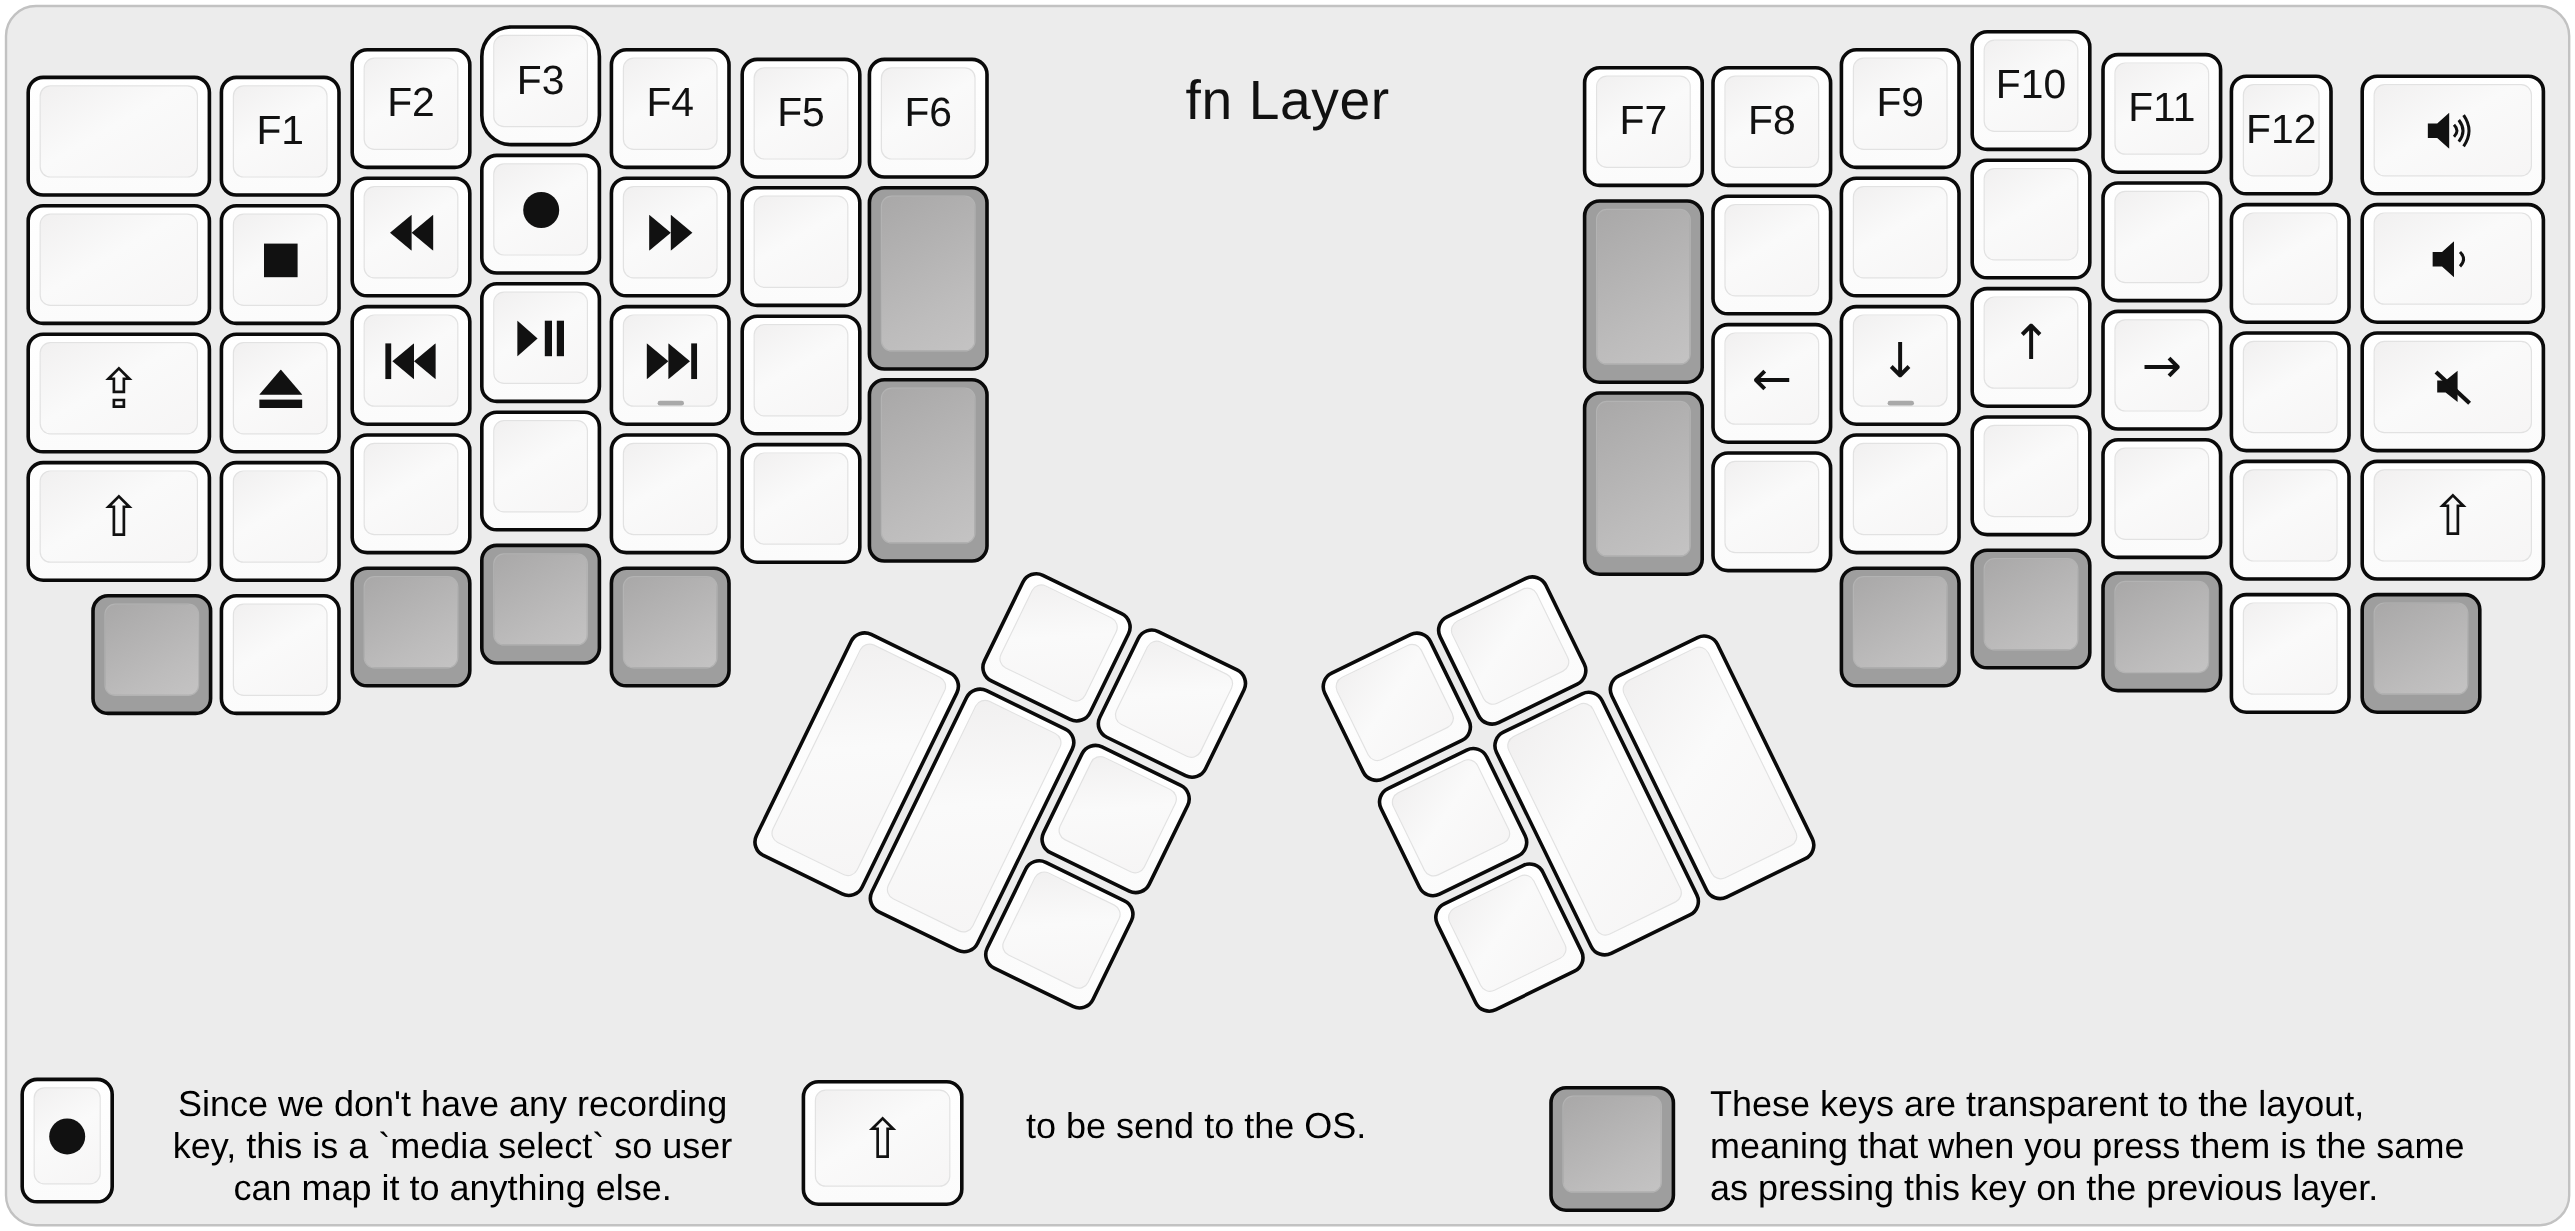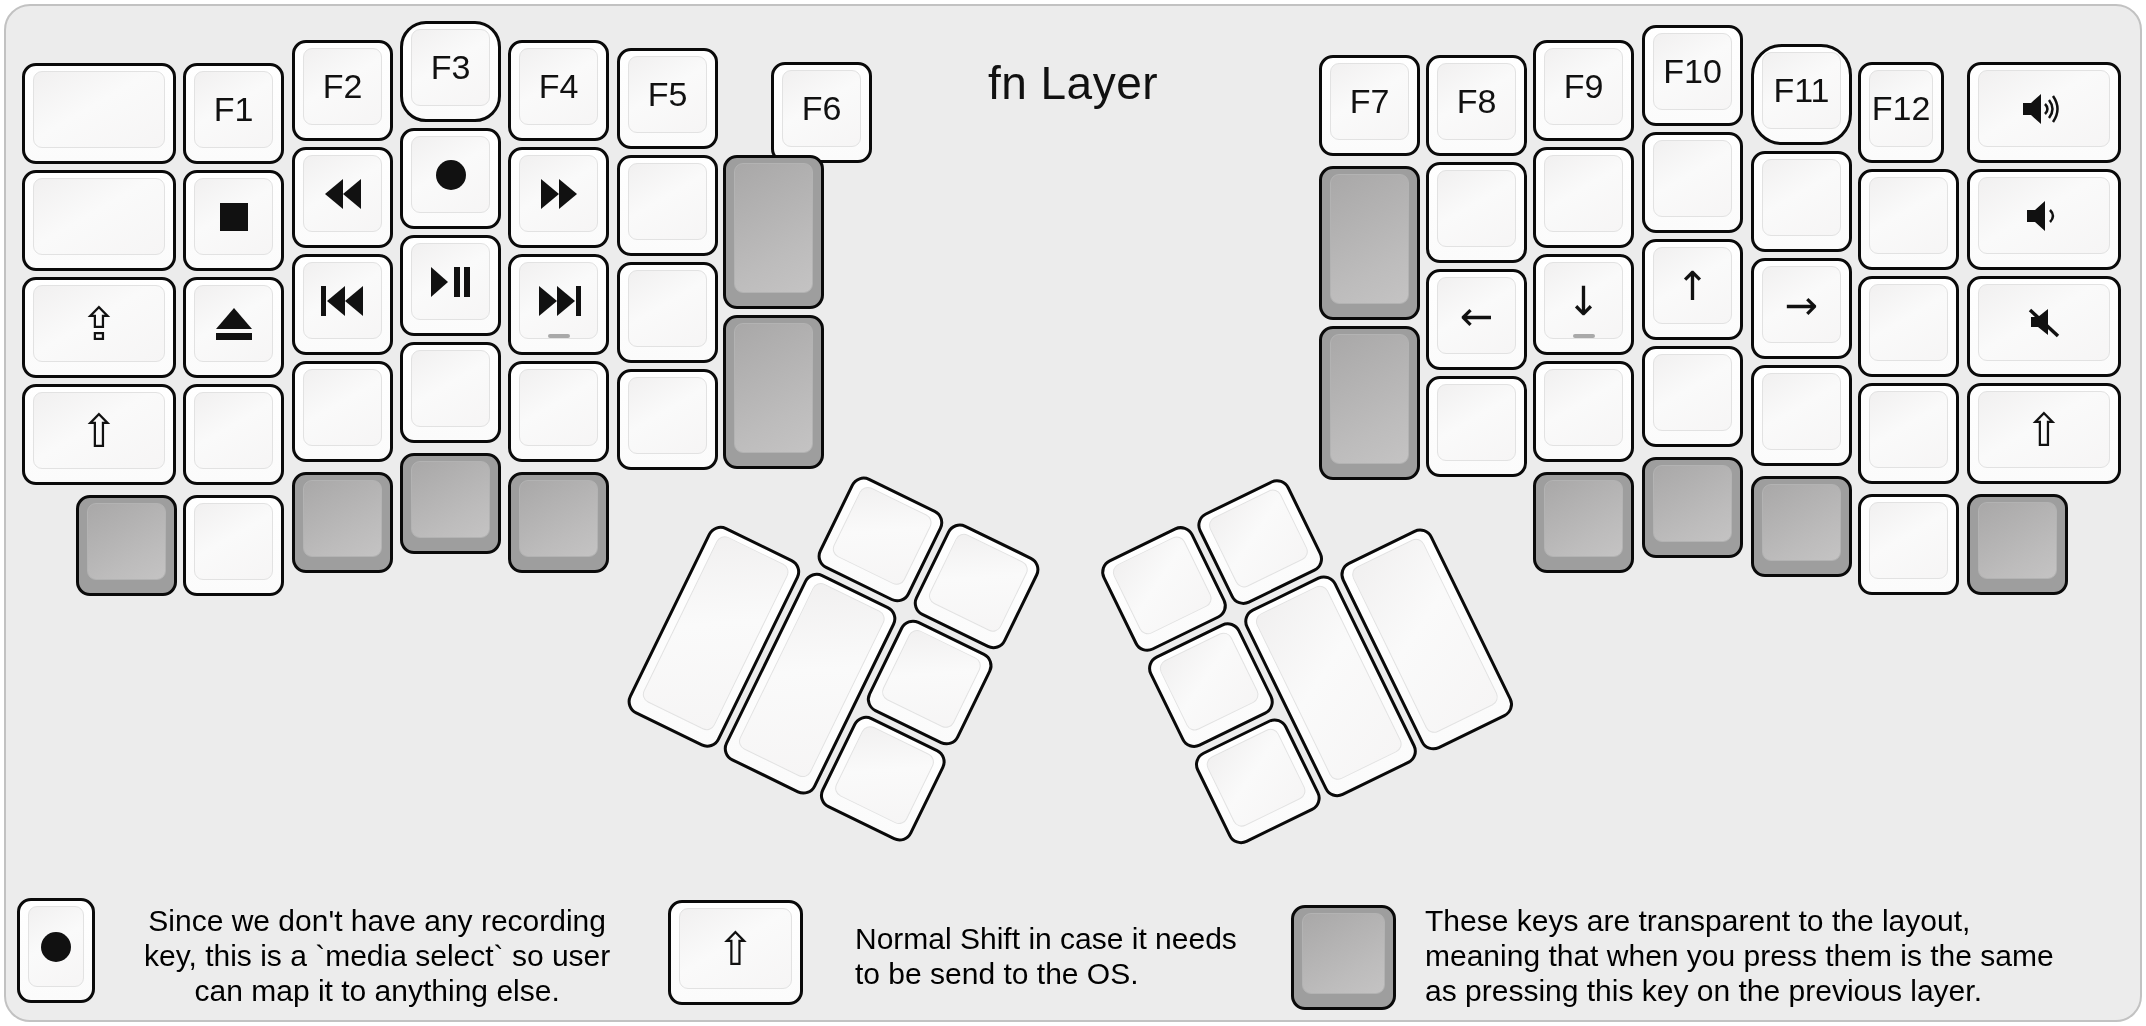--- a/index.html
+++ b/index.html
@@ -181,21 +181,21 @@
       </div>
       <div class="key white" style="left: 617px; top: 155px; width: 101px; height: 101px;">
         <div class="surface"></div>
       </div>
       <div class="key white" style="left: 617px; top: 262px; width: 101px; height: 101px;">
         <div class="surface"></div>
       </div>
       <div class="key white" style="left: 617px; top: 369px; width: 101px; height: 101px;">
         <div class="surface"></div>
       </div>
-      <div class="key white" style="left: 723px; top: 62px; width: 101px; height: 101px; margin-left: 48px;">
+      <div class="key white" style="left: 723px; top: 48px; width: 101px; height: 101px;">
         <div class="surface">
           <span class="klabel">F6</span>
         </div>
       </div>
       <div class="key gray" style="left: 723px; top: 155px; width: 101px; height: 154px;">
         <div class="surface"></div>
       </div>
       <div class="key gray" style="left: 723px; top: 315px; width: 101px; height: 154px;">
         <div class="surface"></div>
       </div>
@@ -258,21 +258,21 @@
         <div class="surface">
           <span class="glyph">↑</span>
         </div>
       </div>
       <div class="key white" style="left: 1642px; top: 346px; width: 101px; height: 101px;">
         <div class="surface"></div>
       </div>
       <div class="key gray" style="left: 1642px; top: 457px; width: 101px; height: 101px;">
         <div class="surface"></div>
       </div>
-      <div class="key white" style="left: 1751px; top: 44px; width: 101px; height: 101px; border-radius: 31px;">
+      <div class="key white" style="left: 1751px; top: 44px; width: 101px; height: 101px;">
         <div class="surface">
           <span class="klabel">F11</span>
         </div>
       </div>
       <div class="key white" style="left: 1751px; top: 151px; width: 101px; height: 101px;">
         <div class="surface"></div>
       </div>
       <div class="key white" style="left: 1751px; top: 258px; width: 101px; height: 101px;">
         <div class="surface">
           <span class="glyph">→</span>
@@ -399,21 +399,20 @@
         </div>
       </div>
     </div>
 
   <div class="legend-text" style="left:144px;top:903px;text-align:center;">
     <span>Since we don't have any recording</span>
     <span>key, this is a `media select` so user</span>
     <span>can map it to anything else.</span>
   </div>
   <div class="legend-text" style="left:855px;top:921px;">
-    <span>Normal Shift in case it needs</span>
     <span>to be send to the OS.</span>
   </div>
   <div class="legend-text" style="left:1425px;top:903px;">
     <span>These keys are transparent to the layout,</span>
     <span>meaning that when you press them is the same</span>
     <span>as pressing this key on the previous layer.</span>
   </div>
 </div>
 
 </body></html>

